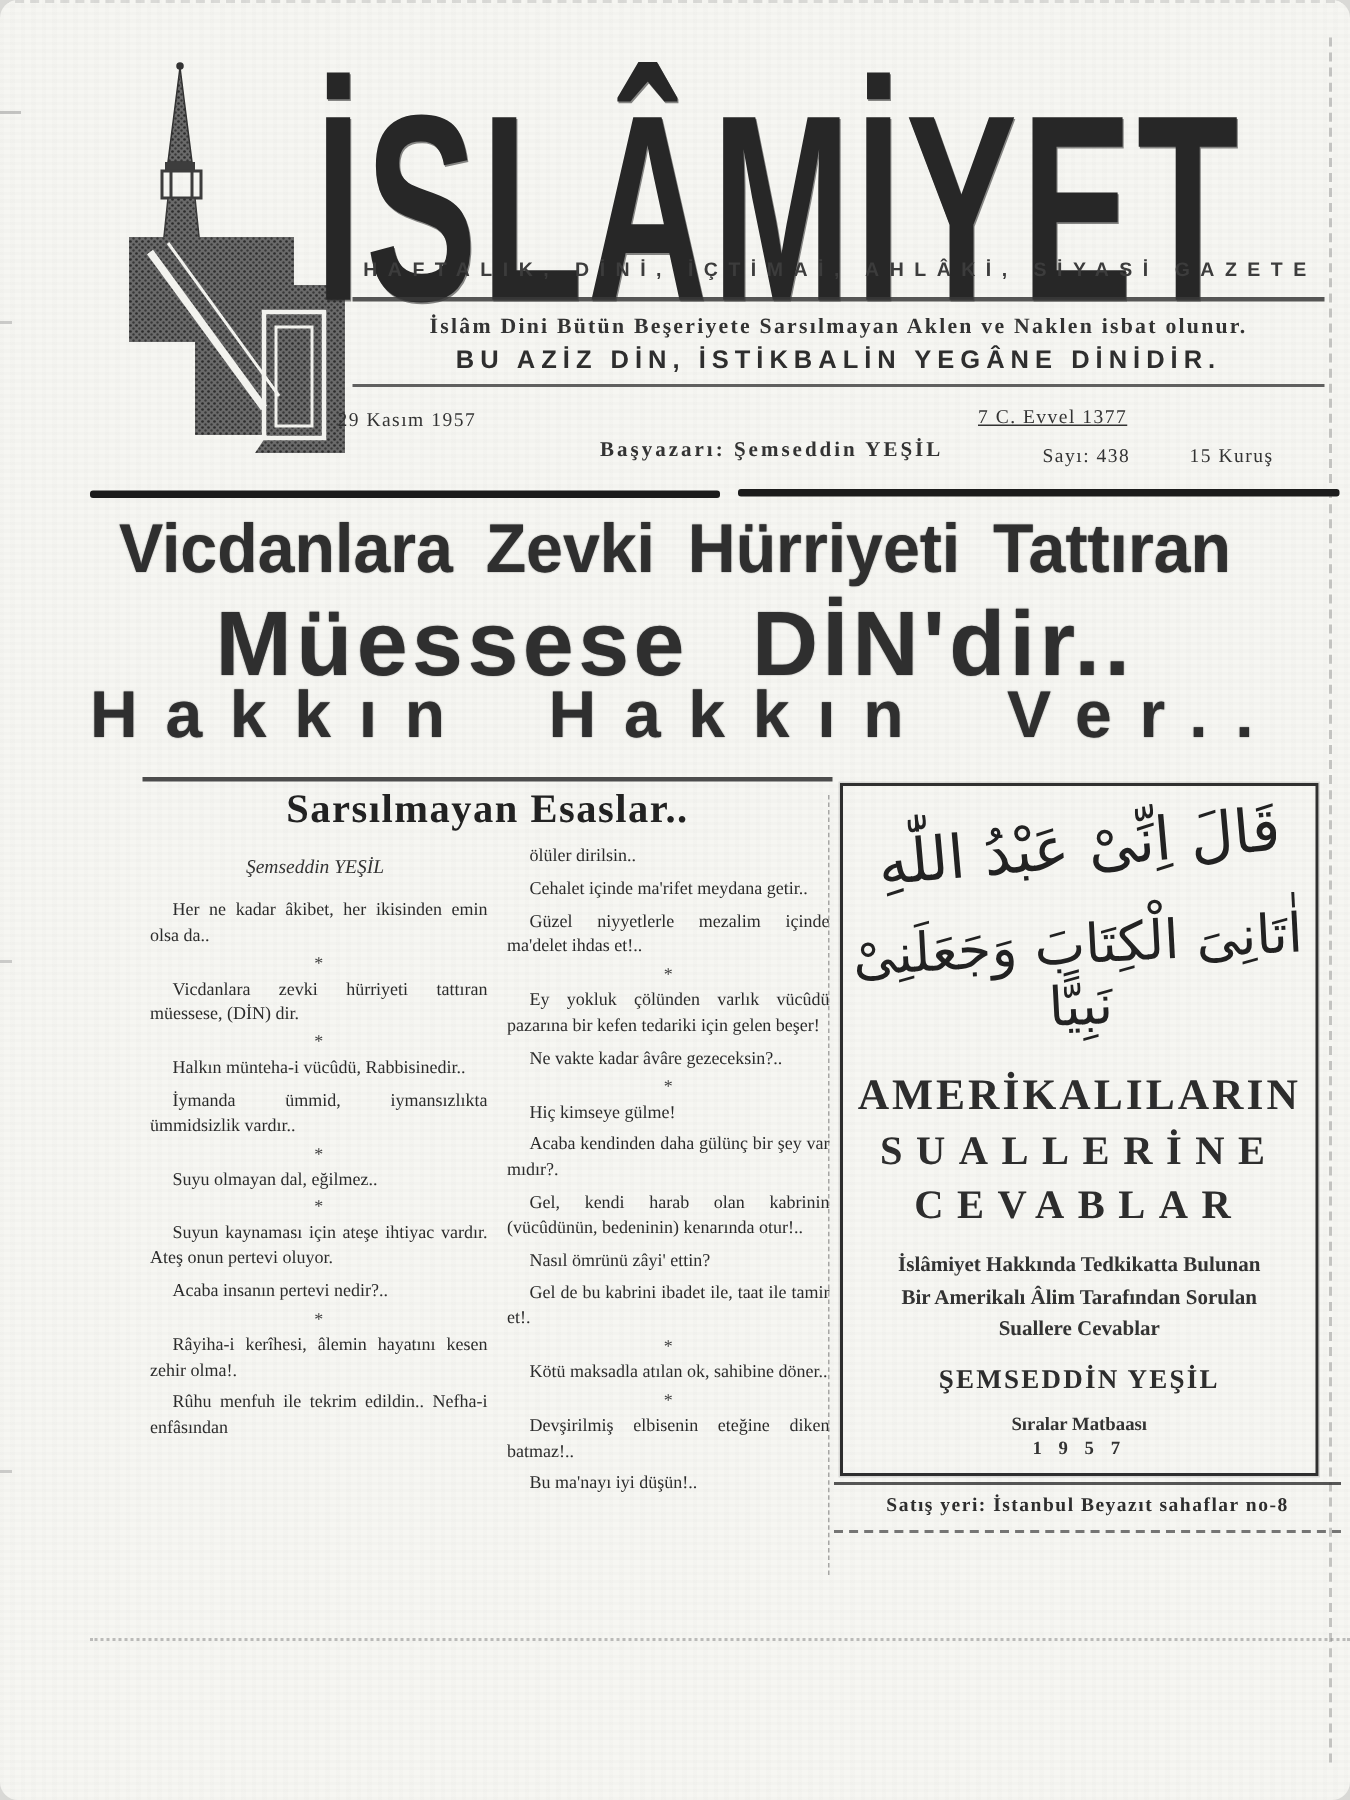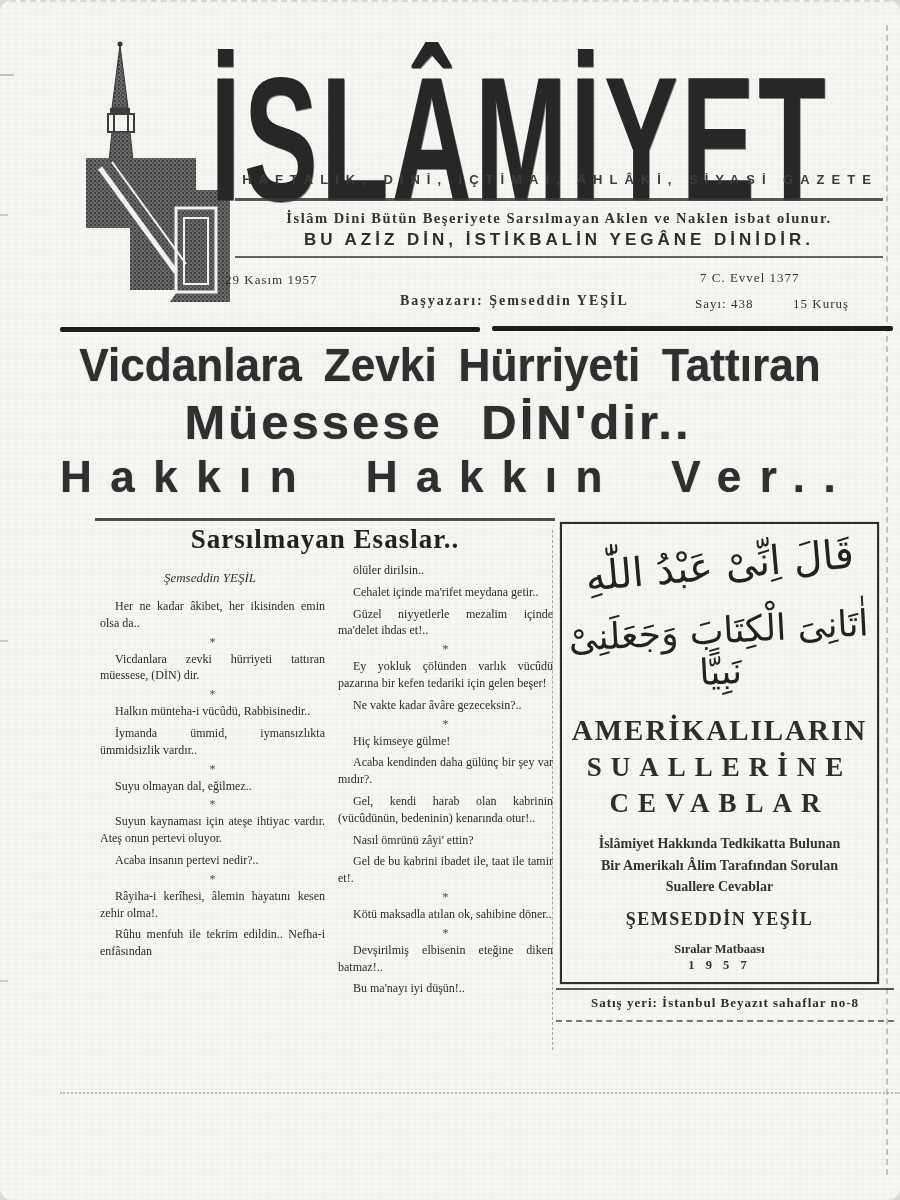--- a/index.html
+++ b/index.html
@@ -29,21 +29,21 @@
   }
   .rule{background:#3a3a3a;}
   .motto1{left:235px;top:210px;width:648px;font-size:14.5px;letter-spacing:1.5px;color:#333;font-weight:bold;}
   .motto2{left:235px;top:230px;width:648px;font-size:17px;letter-spacing:4px;color:#2e2e2e;font-weight:bold;font-family:"Liberation Sans",sans-serif;}
   .dateline{font-size:13px;color:#333;letter-spacing:1px;}
   .editor{font-size:14px;letter-spacing:2px;font-weight:bold;}
   .thickbar{background:#1c1c1c;height:5px;border-radius:2px;}
   
   .headline{font-family:"Liberation Sans",sans-serif;font-weight:bold;color:#2f2f2f;white-space:nowrap;}
   .hl1{left:60px;top:338px;width:780px;font-size:46px;word-spacing:10px;transform:scaleX(.96);transform-origin:center;text-shadow:0 0 1px rgba(47,47,47,.7);}
-  .hl2{left:48px;top:394px;width:780px;font-size:49px;word-spacing:22px;letter-spacing:3px;text-shadow:0 0 1px rgba(47,47,47,.7);}
+  .hl2{left:60px;top:394px;width:780px;font-size:61px;word-spacing:22px;letter-spacing:3px;text-shadow:0 0 1px rgba(47,47,47,.7);}
   .hl3{left:60px;top:452px;width:780px;font-size:44px;letter-spacing:.42em;word-spacing:.45em;text-shadow:0 0 1px rgba(47,47,47,.7);}
   
   .art-title{left:95px;top:524px;width:460px;font-size:27px;font-weight:bold;color:#222;letter-spacing:1px;}
   .byline{left:115px;top:570px;width:190px;font-style:italic;font-size:13px;color:#333;}
   .col{font-size:12px;line-height:1.4;color:#2b2b2b;text-align:justify;}
   .col .para{margin:0 0 5px 0;text-indent:15px;}
   .col .sep{text-align:center;font-size:12px;line-height:10px;margin:1px 0 4px 0;color:#444;}
   
   .sidebox{left:560px;top:522px;width:315px;height:458px;border:2px solid #2f2f2f;box-shadow:0 0 0 1px rgba(60,60,60,.15);}
   .arabic{font-family:"DejaVu Sans",sans-serif;direction:rtl;color:#222;width:100%;}
@@ -108,21 +108,21 @@
 
   <div class="abs mast-title">İSLÂMİYET</div>
   <div class="abs mast-sub ctr">HAFTALIK,  DİNİ,  İÇTİMAİ,  AHLÂKİ,  SİYASİ  GAZETE</div>
 
   <div class="abs rule" style="left:235px;top:198px;width:648px;height:3px;opacity:.85;"></div>
   <div class="abs motto1 ctr">İslâm Dini Bütün Beşeriyete Sarsılmayan Aklen ve Naklen isbat olunur.</div>
   <div class="abs motto2 ctr">BU AZİZ DİN, İSTİKBALİN YEGÂNE DİNİDİR.</div>
   <div class="abs rule" style="left:235px;top:256px;width:648px;height:2px;opacity:.8;"></div>
 
   <div class="abs dateline" style="left:225px;top:272px;">29 Kasım 1957</div>
-  <div class="abs dateline" style="left:700px;top:270px;">7 C. Evvel 1377</div>
+  <div class="abs dateline" style="left:652px;top:270px;text-decoration:underline;">7 C. Evvel 1377</div>
   <div class="abs dateline editor" style="left:400px;top:293px;">Başyazarı: Şemseddin YEŞİL</div>
   <div class="abs dateline" style="left:695px;top:296px;">Sayı: 438</div>
   <div class="abs dateline" style="left:793px;top:296px;">15 Kuruş</div>
 
   <div class="abs thickbar" style="left:60px;top:327px;width:420px;"></div>
   <div class="abs thickbar" style="left:492px;top:326px;width:401px;"></div>
 
   <div class="abs headline hl1 ctr">Vicdanlara Zevki Hürriyeti Tattıran</div>
   <div class="abs headline hl2 ctr">Müessese DİN'dir..</div>
   <div class="abs headline hl3 ctr">Hakkın Hakkın Ver..</div>

